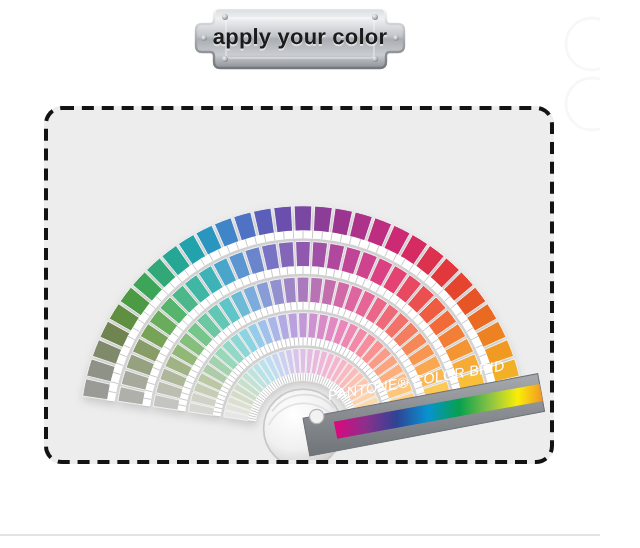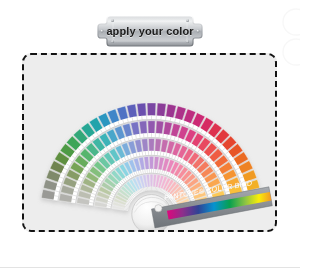--- a/index.html
+++ b/index.html
@@ -9,21 +9,21 @@
     font-family:"Liberation Sans", sans-serif;
     overflow:hidden;
     position:relative;
   }
 
   
   #deco-arcs{position:absolute;right:-6px;top:4px;width:40px;height:80px;pointer-events:none;opacity:.5;}
 
   
   #plaque-wrap{
-    position:absolute;left:0;top:12px;width:300px;height:38px;
+    position:absolute;left:0;top:0;width:300px;height:38px;
     display:flex;align-items:center;justify-content:center;
   }
   #plaque{
     position:relative;
     width:106px;height:32px;
     display:flex;align-items:center;justify-content:center;
     cursor:pointer;
   }
   #plaque-svg{position:absolute;left:0;top:0;}
   #plaque-label{

